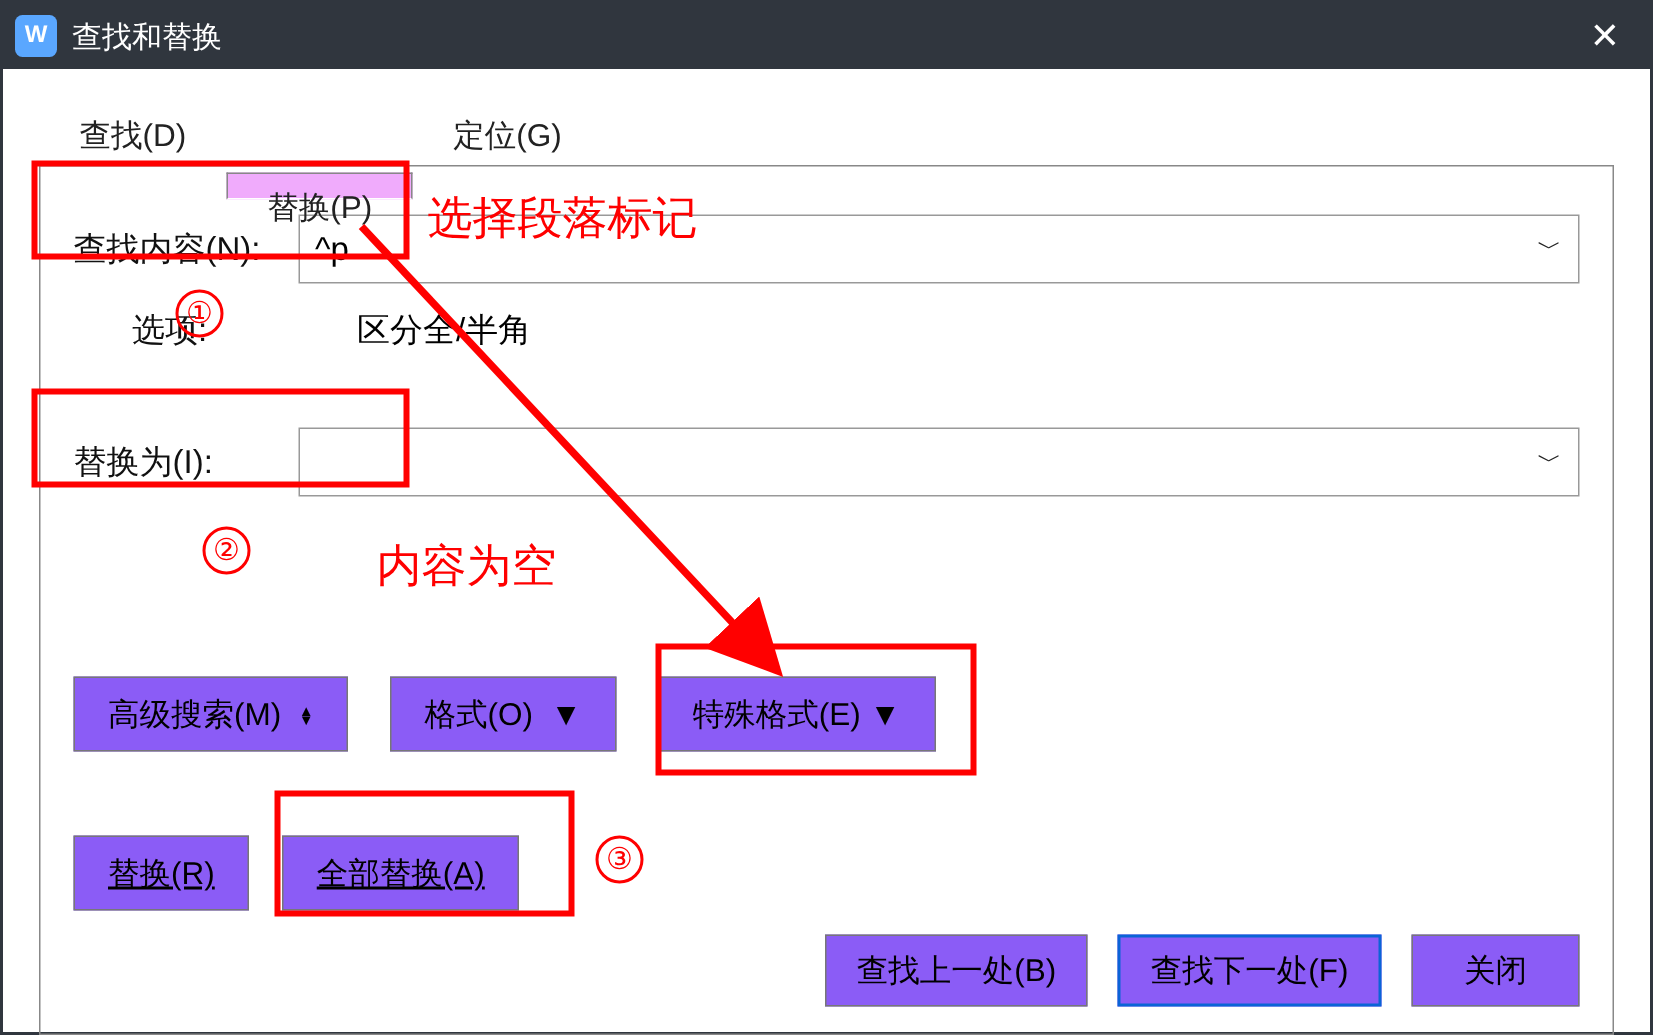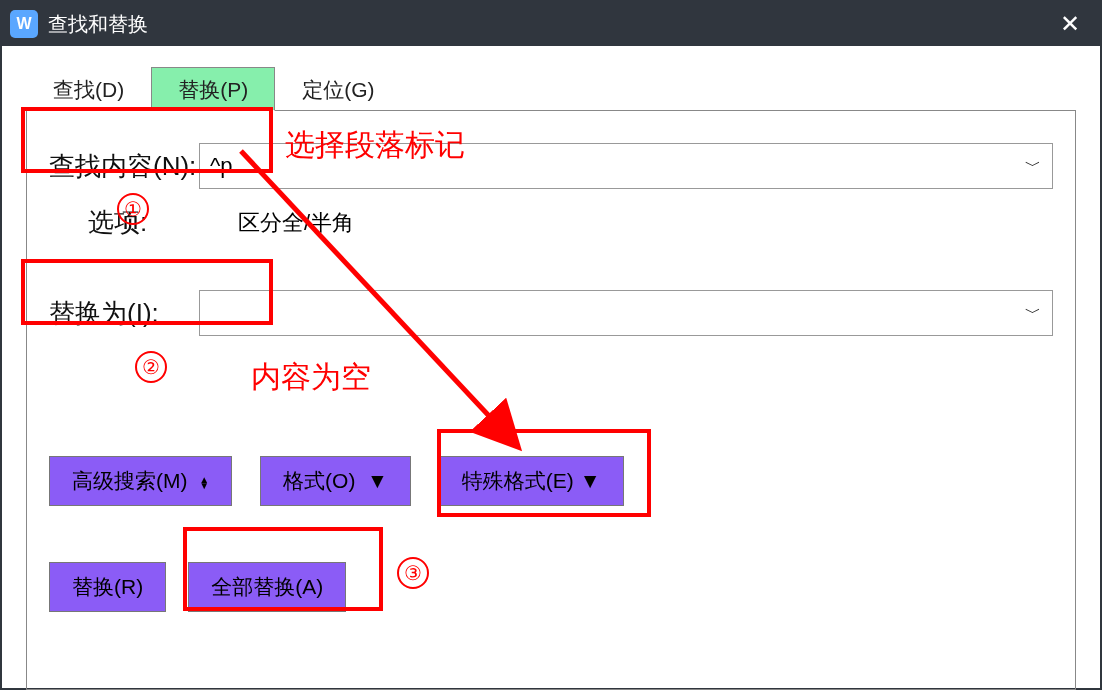--- a/index.html
+++ b/index.html
@@ -65,39 +65,40 @@
     color: #222;
     border: 1px solid transparent;
     cursor: pointer;
     position: relative;
     top: 1px;
     background: transparent;
   }
   .tab.active {
     border: 1px solid #888;
     border-bottom: 1px solid #fff;
-    background: #86efac;
+    background: #f0abfc;
     z-index: 2;
+    margin-top: 48px;
   }
   .tab-panels {
     border: 1px solid #888;
     padding: 26px 22px 22px 22px;
     position: relative;
     min-height: 580px;
   }
   
   .row {
     display: flex;
     align-items: center;
     margin-bottom: 16px;
     position: relative;
   }
   .label {
     width: 150px;
-    font-size: 26px;
+    font-size: 22px;
     color: #111;
   }
   .field-wrap {
     flex: 1;
     position: relative;
   }
   .text-field {
     width: 100%;
     height: 46px;
     border: 1px solid #999;
@@ -136,20 +137,21 @@
     bottom: 18px;
     right: 22px;
   }
   .footer-row .btn { padding: 8px 20px; }
   .btn.primary { border: 2px solid #0a64d6; }
   .replace-row {
     display: flex;
     gap: 22px;
     margin-top: 56px;
     align-items: center;
+    text-decoration: underline;
   }
   
   .red-box {
     position: absolute;
     border: 4px solid #ff0000;
     pointer-events: none;
     z-index: 50;
   }
   .red-text {
     position: absolute;
@@ -253,20 +255,25 @@
         <button class="btn">
           <span>特殊格式(E)</span>&nbsp;<span>▼</span>
         </button>
       </div>
 
       <div class="replace-row">
         <button class="btn">替换(R)</button>
         <button class="btn">全部替换(A)</button>
       </div>
 
+      <div class="footer-row">
+        <button class="btn">查找上一处(B)</button>
+        <button class="btn primary">查找下一处(F)</button>
+        <button class="btn" style="padding-left:34px;padding-right:34px;">关闭</button>
+      </div>
 
       <div class="red-box" style="left:-6px; top:-4px; width:252px; height:66px;"></div>
 
       <div class="red-box" style="left:-6px; top:148px; width:252px; height:66px;"></div>
 
       <div class="red-box" style="left:410px; top:318px; width:214px; height:88px;"></div>
 
       <div class="red-box" style="left:156px; top:416px; width:200px; height:84px;"></div>
 
       <div class="red-text" style="left:90px; top:78px;"><span class="circled">①</span></div>

